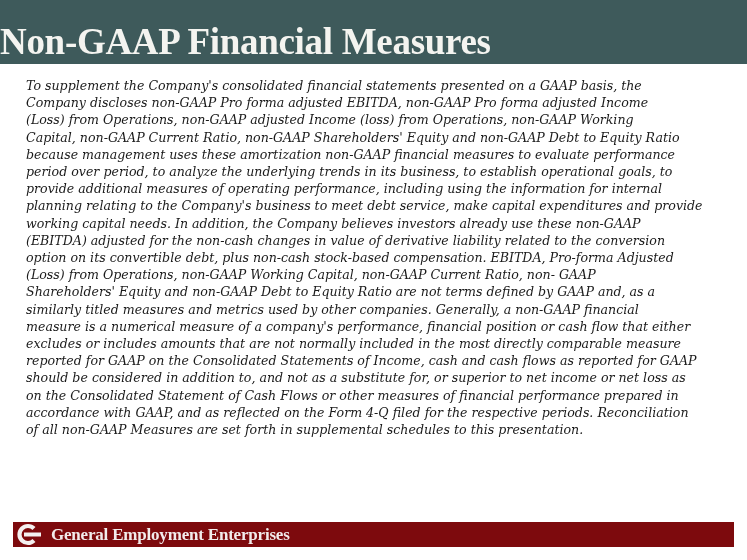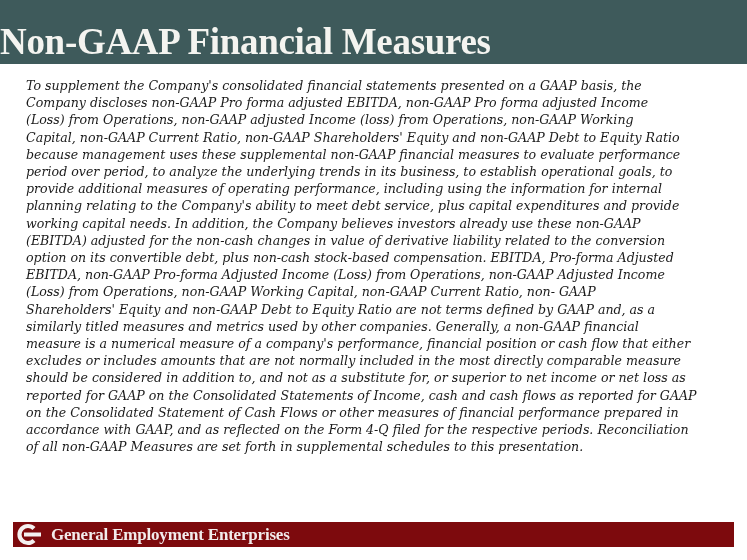--- a/index.html
+++ b/index.html
@@ -41,35 +41,34 @@
 
 <div class="header">
   <div class="title">Non-GAAP Financial Measures</div>
 </div>
 
 <div class="body-text" id="body-text">
     <span class="line">To supplement the Company's consolidated financial statements presented on a GAAP basis, the</span>
     <span class="line">Company discloses non-GAAP Pro forma adjusted EBITDA, non-GAAP Pro forma adjusted Income</span>
     <span class="line">(Loss) from Operations, non-GAAP adjusted Income (loss) from Operations, non-GAAP Working</span>
     <span class="line">Capital, non-GAAP Current Ratio, non-GAAP Shareholders' Equity and non-GAAP Debt to Equity Ratio</span>
-    <span class="line">because management uses these supplemental non-GAAP financial measures to evaluate performance</span>
+    <span class="line">because management uses these amortization non-GAAP financial measures to evaluate performance</span>
     <span class="line">period over period, to analyze the underlying trends in its business, to establish operational goals, to</span>
     <span class="line">provide additional measures of operating performance, including using the information for internal</span>
-    <span class="line">planning relating to the Company's ability to meet debt service, plus capital expenditures and provide</span>
+    <span class="line">planning relating to the Company's business to meet debt service, make capital expenditures and provide</span>
     <span class="line">working capital needs. In addition, the Company believes investors already use these non-GAAP</span>
     <span class="line">(EBITDA) adjusted for the non-cash changes in value of derivative liability related to the conversion</span>
     <span class="line">option on its convertible debt, plus non-cash stock-based compensation. EBITDA, Pro-forma Adjusted</span>
-    <span class="line">EBITDA, non-GAAP Pro-forma Adjusted Income (Loss) from Operations, non-GAAP Adjusted Income</span>
     <span class="line">(Loss) from Operations, non-GAAP Working Capital, non-GAAP Current Ratio, non- GAAP</span>
     <span class="line">Shareholders' Equity and non-GAAP Debt to Equity Ratio  are not terms defined by GAAP and, as a</span>
     <span class="line">similarly titled measures and metrics used by other companies.  Generally, a non-GAAP financial</span>
     <span class="line">measure is a numerical measure of a company's performance, financial position or cash flow that either</span>
     <span class="line">excludes or includes amounts that are not normally included in the most directly comparable measure</span>
+    <span class="line">reported for GAAP on the Consolidated Statements of Income, cash and cash flows as reported for GAAP</span>
     <span class="line">should be considered in addition to, and not as a substitute for, or superior to net income or net loss as</span>
-    <span class="line">reported for GAAP on the Consolidated Statements of Income, cash and cash flows as reported for GAAP</span>
     <span class="line">on the Consolidated Statement of Cash Flows or other measures of financial performance prepared in</span>
     <span class="line">accordance with GAAP, and as reflected on the Form 4-Q filed for the respective periods. Reconciliation</span>
     <span class="line">of all non-GAAP Measures are  set forth in  supplemental schedules to this presentation.</span>
   </div>
 
 <div class="footer">
   <div class="logo">
     <svg width="28" height="25" viewBox="0 0 28 25">
       <rect x="0" y="0" width="28" height="25" fill="#7d0a0d"></rect>
       <path d="M21 6.5 A8.5 8.5 0 1 0 21 18.5" fill="none" stroke="#f4f0f0" stroke-width="4.2"></path>

